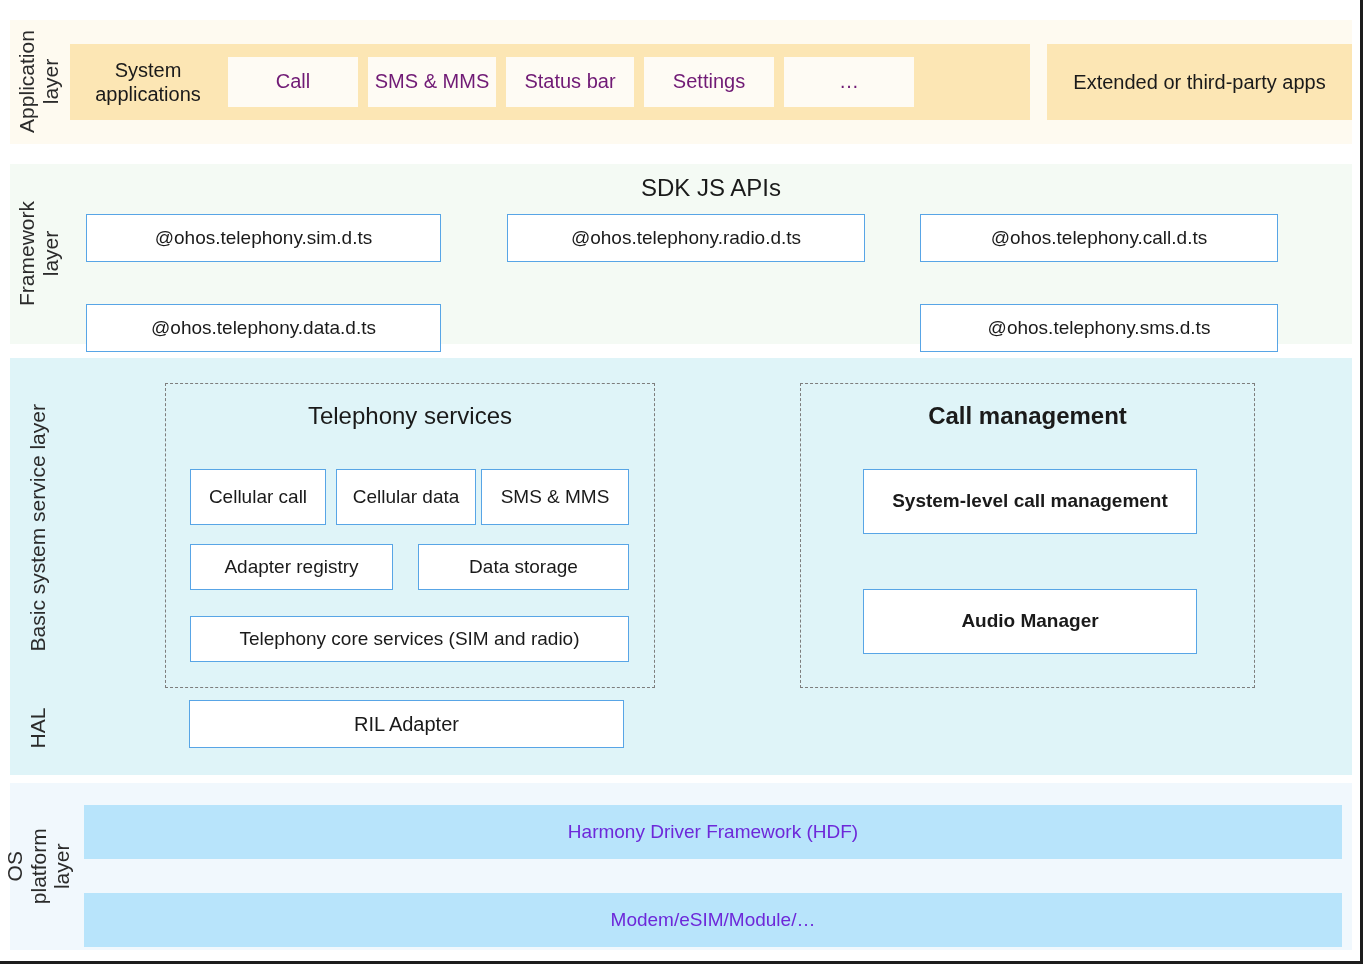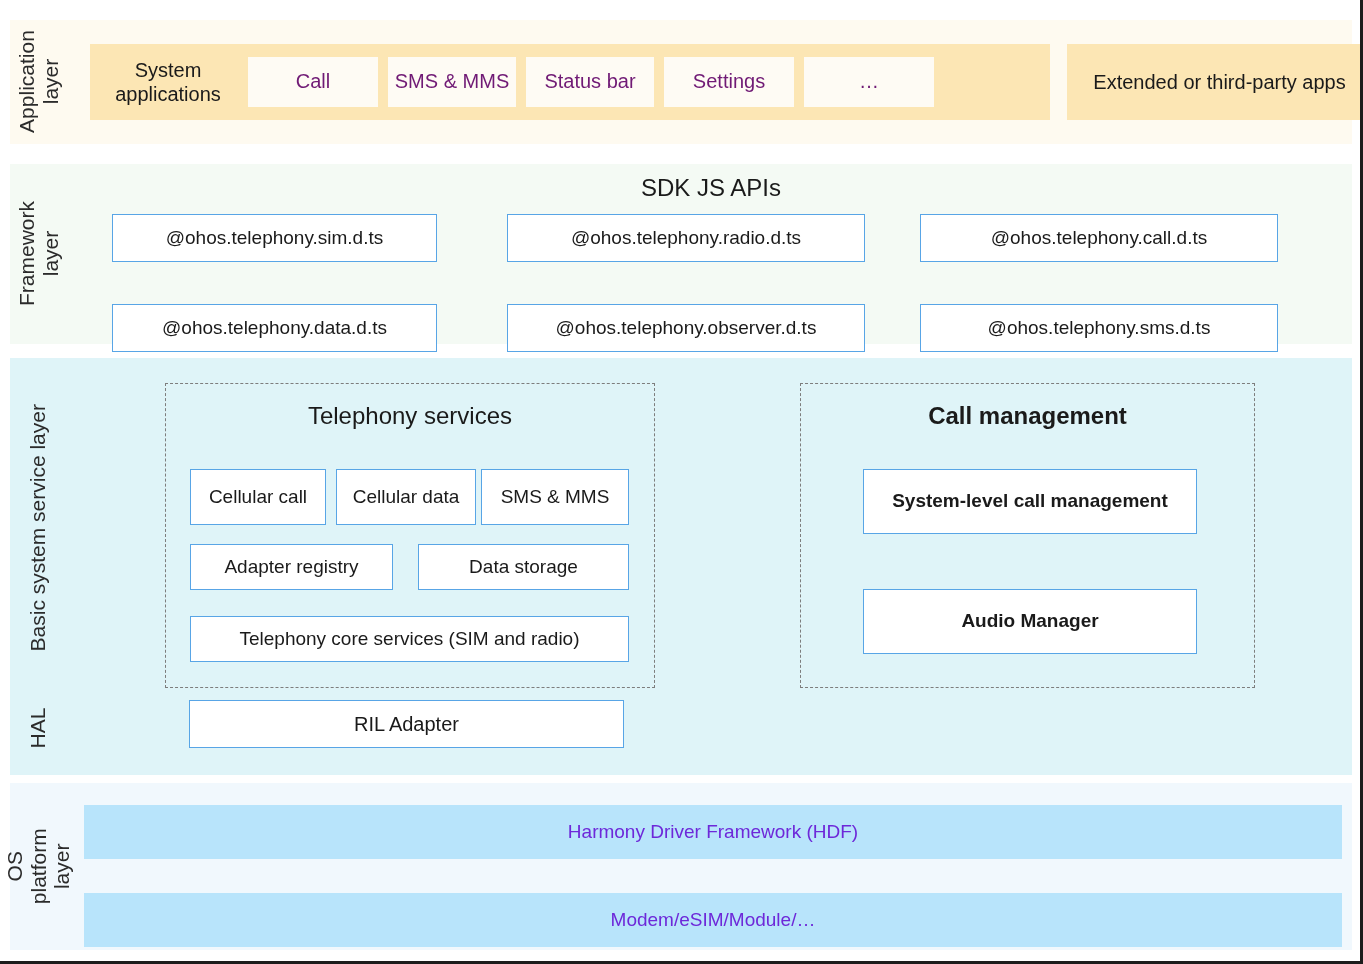--- a/index.html
+++ b/index.html
@@ -60,21 +60,20 @@
     top: 20px;
     height: 124px;
     background: #fefaf0;
   }
   #app-groups {
     position: absolute;
     left: 60px;
     top: 24px;
     height: 76px;
     right: 10px;
-    margin-left: 20px;
   }
   .app-group {
     position: absolute;
     top: 0;
     height: 76px;
     background: #fce6b4;
     display: flex;
     align-items: center;
     box-sizing: border-box;
   }
@@ -139,21 +138,21 @@
     height: 48px;
     background: #ffffff;
     border: 1.5px solid #58a5e6;
     display: flex;
     align-items: center;
     justify-content: center;
     font-size: 19px;
     color: #1a1a1a;
     box-sizing: border-box;
   }
-  .api-col-1 { left: 102px;  width: 325px; }
+  .api-col-1 { left: 76px;  width: 355px; }
   .api-col-2 { left: 497px; width: 358px; }
   .api-col-3 { left: 910px; width: 358px; }
   .api-row-1 { top: 50px; }
   .api-row-2 { top: 114px; margin-top: 26px; }
 
   
   #svc-band {
     top: 358px;
     height: 417px;
     background: #dff4f8;
@@ -300,21 +299,20 @@
       <span class="vtext">Framework layer</span>
     </div>
 
     <div id="fw-title">SDK JS APIs</div>
 
     <div class="api-box api-col-1 api-row-1">@ohos.telephony.sim.d.ts</div>
     <div class="api-box api-col-2 api-row-1">@ohos.telephony.radio.d.ts</div>
     <div class="api-box api-col-3 api-row-1">@ohos.telephony.call.d.ts</div>
 
     <div class="api-box api-col-1 api-row-2">@ohos.telephony.data.d.ts</div>
-    <div class="api-box api-col-2 api-row-2">@ohos.telephony.observer.d.ts</div>
     <div class="api-box api-col-3 api-row-2">@ohos.telephony.sms.d.ts</div>
   </div>
 
   <div class="band" id="svc-band">
 
     <div class="band-label" style="height:340px;">
       <span class="vtext">Basic system service layer</span>
     </div>
 
     <div id="hal-label">

